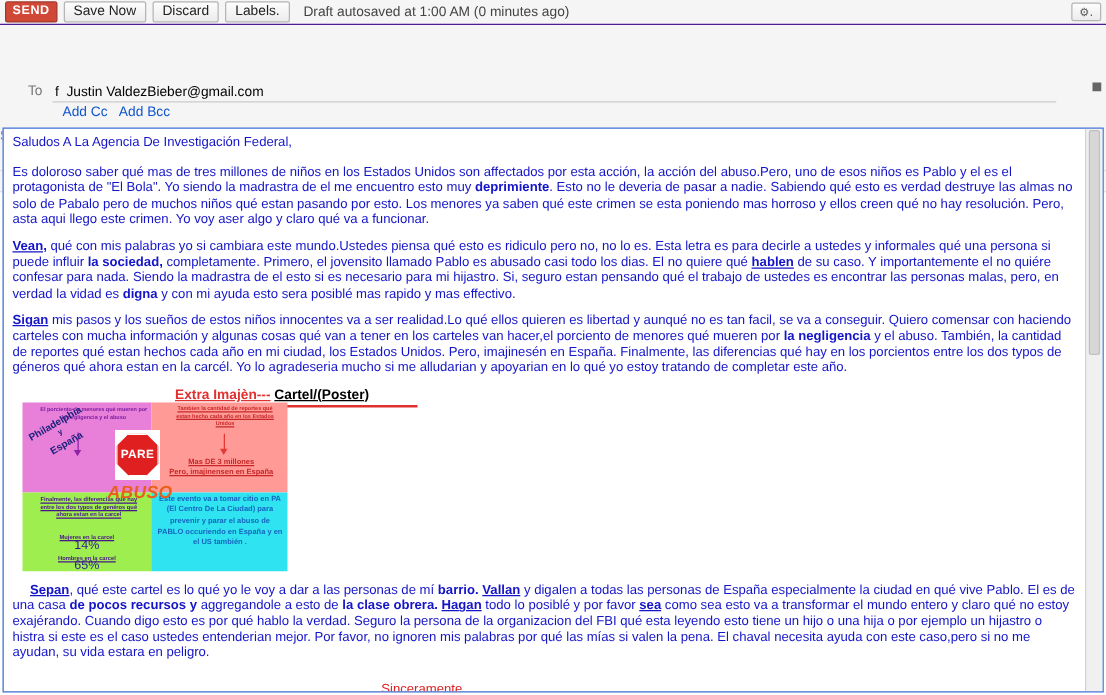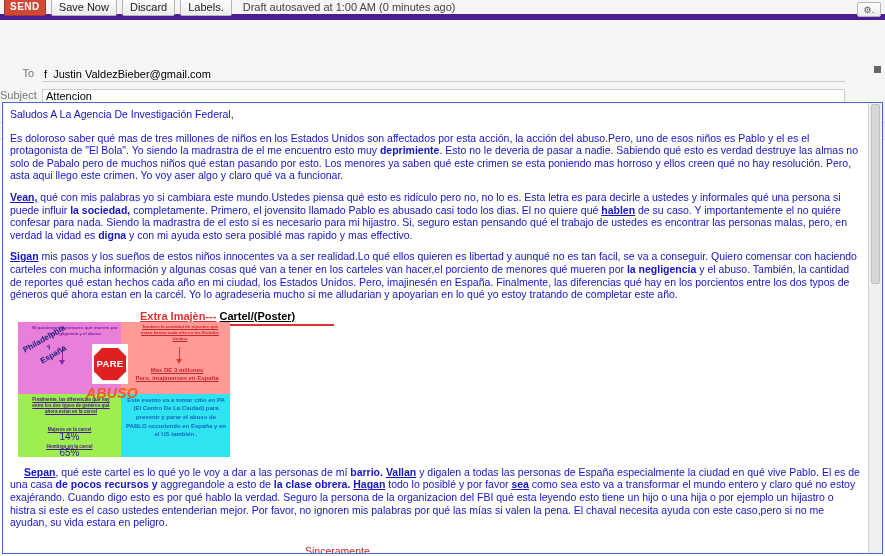--- a/index.html
+++ b/index.html
@@ -9,21 +9,21 @@
     background: #ffffff;
     font-family: "Liberation Sans", sans-serif;
     overflow: hidden;
   }
   #app { width: 885px; height: 556px; position: relative; background:#fff; }
 
   
   .actionbar {
     height: 20px;
     background: #f5f5f5;
-    border-bottom: 6px solid #4c1d95;
+    border-bottom: 1px solid #4c1d95;
     display: flex;
     align-items: center;
     padding: 0 4px;
     gap: 5px;
     position: relative;
   }
   .btn {
     font-size: 11px;
     font-family: "Liberation Sans", sans-serif;
     border: 1px solid #b5b5b5;
@@ -326,20 +326,24 @@
   </div>
 
   <div class="fields">
     <div class="frow">
       <div class="flabel">To</div>
       <div class="finput-wrap">
         <input class="finput" value="f  Justin ValdezBieber@gmail.com" style="">
         <div class="to-icon"></div>
       </div>
     </div>
+    <div class="sublinks">
+      <span class="lnk">Add Cc</span>
+      <span class="lnk">Add Bcc</span>
+    </div>
     <div class="frow subjrow">
       <div class="flabel">Subject</div>
       <div class="finput-wrap">
         <input class="subject-input misspelled" value="Attencion" style="">
       </div>
     </div>
     <div class="sublinks">
       <span class="lnk">Attach a file</span>
       <span style="font-size:11px;color:#444;">Insert:</span>
       <span class="lnk" style="margin-left:-4px;">Invitation</span>

